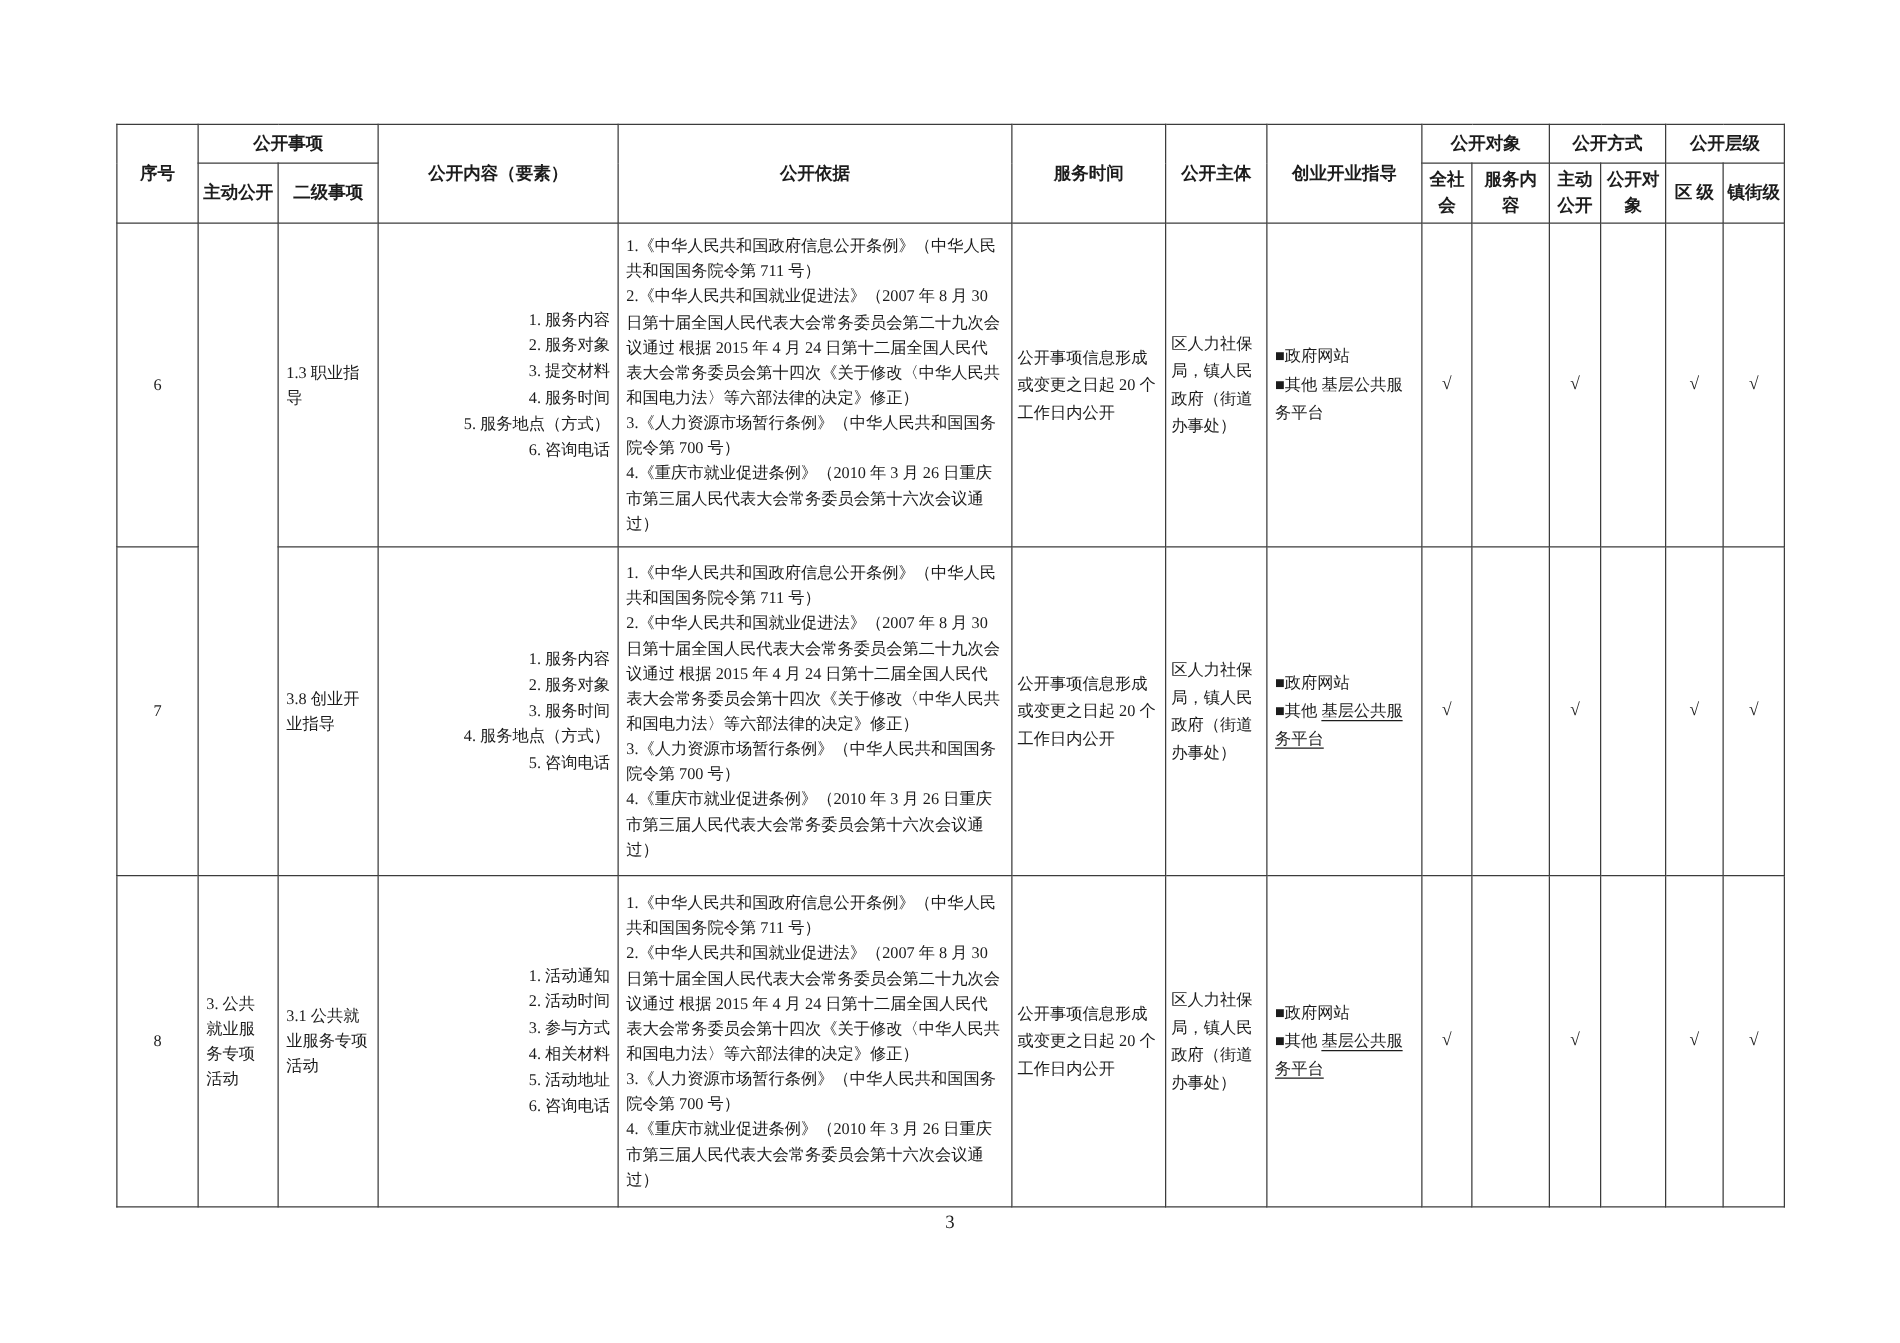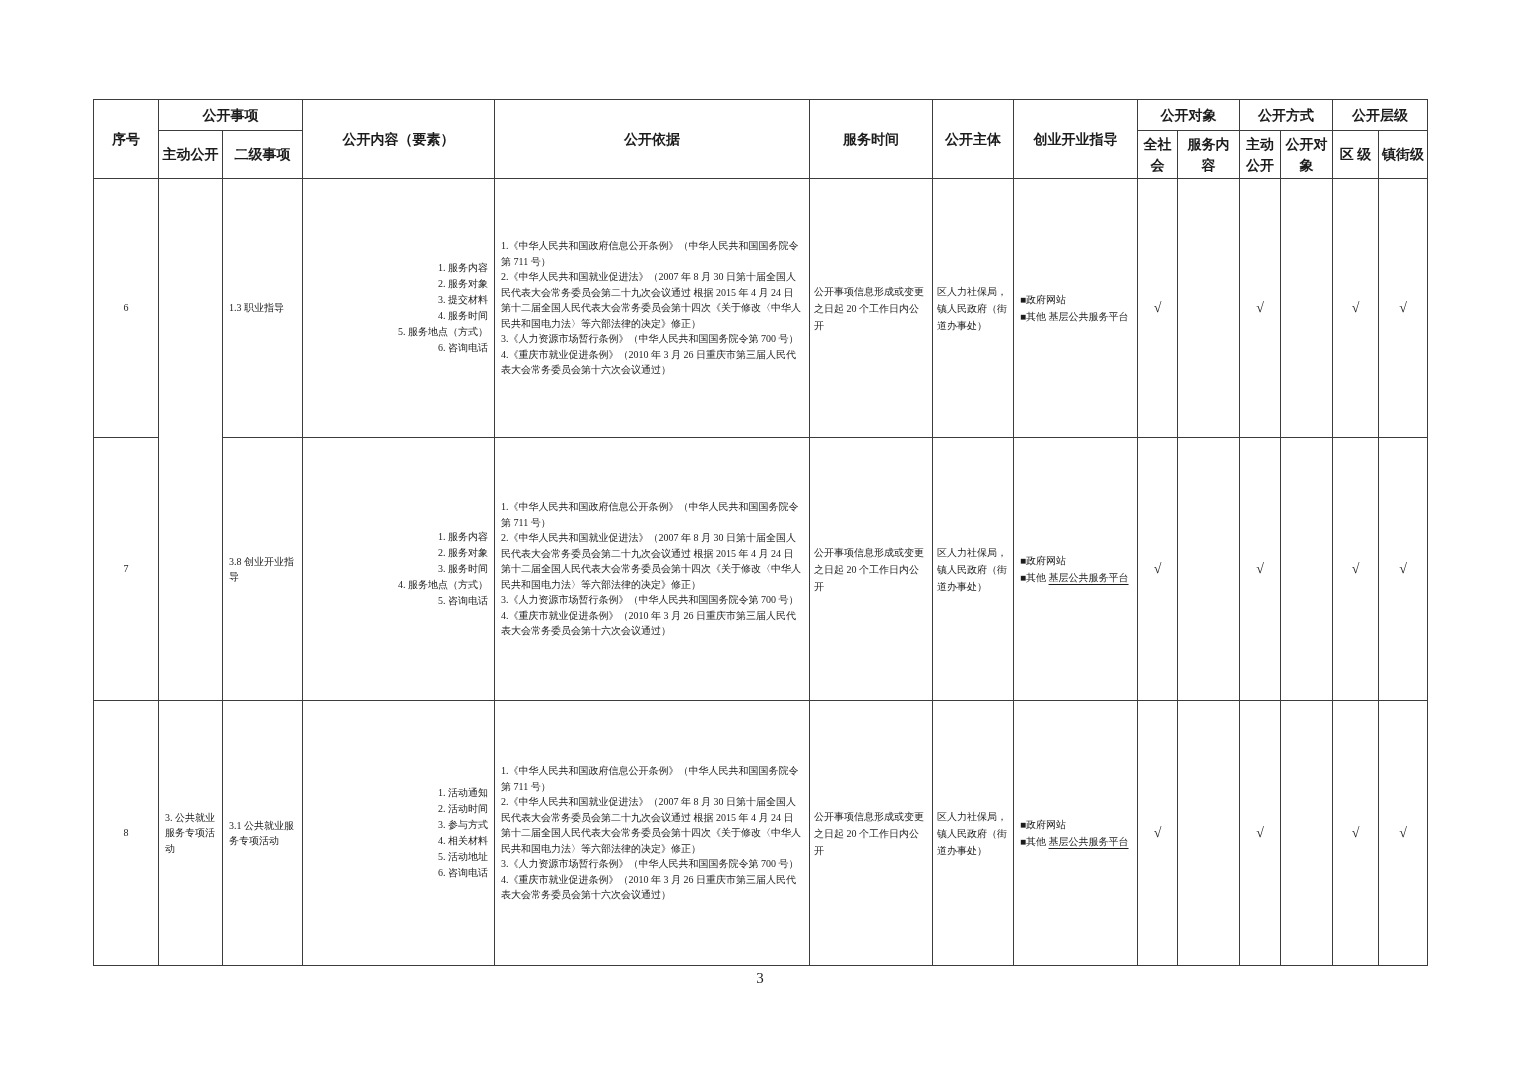--- a/index.html
+++ b/index.html
@@ -3,21 +3,21 @@
 <meta charset="utf-8">
 <style>
   * { margin:0; padding:0; box-sizing:border-box; }
   html,body { width:1520px; height:1074px; background:#ffffff; overflow:hidden;
               font-family:"Liberation Serif","DejaVu Serif",serif; color:#1c1c1c; }
   .sheet { position:absolute; left:93px; top:99px; }
   table { border-collapse:collapse; table-layout:fixed; width:1334px; }
   td,th { border:1px solid #3c3c3c; overflow:hidden; }
   th { font-weight:bold; text-align:center; vertical-align:middle;
        font-size:14px; line-height:1.5; padding:2px 3px; }
-  td { font-size:10px; vertical-align:middle; text-align:left;
+  td { font-size:13px; vertical-align:middle; text-align:left;
        padding:3px 6px; line-height:1.55; }
   .center { text-align:center; }
   .pre { white-space:pre-line; }
   .content-cell { line-height:1.6; padding-left:8px;text-align:right; }
   .basis-cell { line-height:1.55; }
   .tight { padding:3px 4px; line-height:1.7; }
   .channel-cell { line-height:1.75; }
   .u { text-decoration:underline; text-underline-offset:3px; }
   .check { text-align:center; font-size:14px; }
   .pageno { position:absolute; left:0; top:970px; width:1520px;

